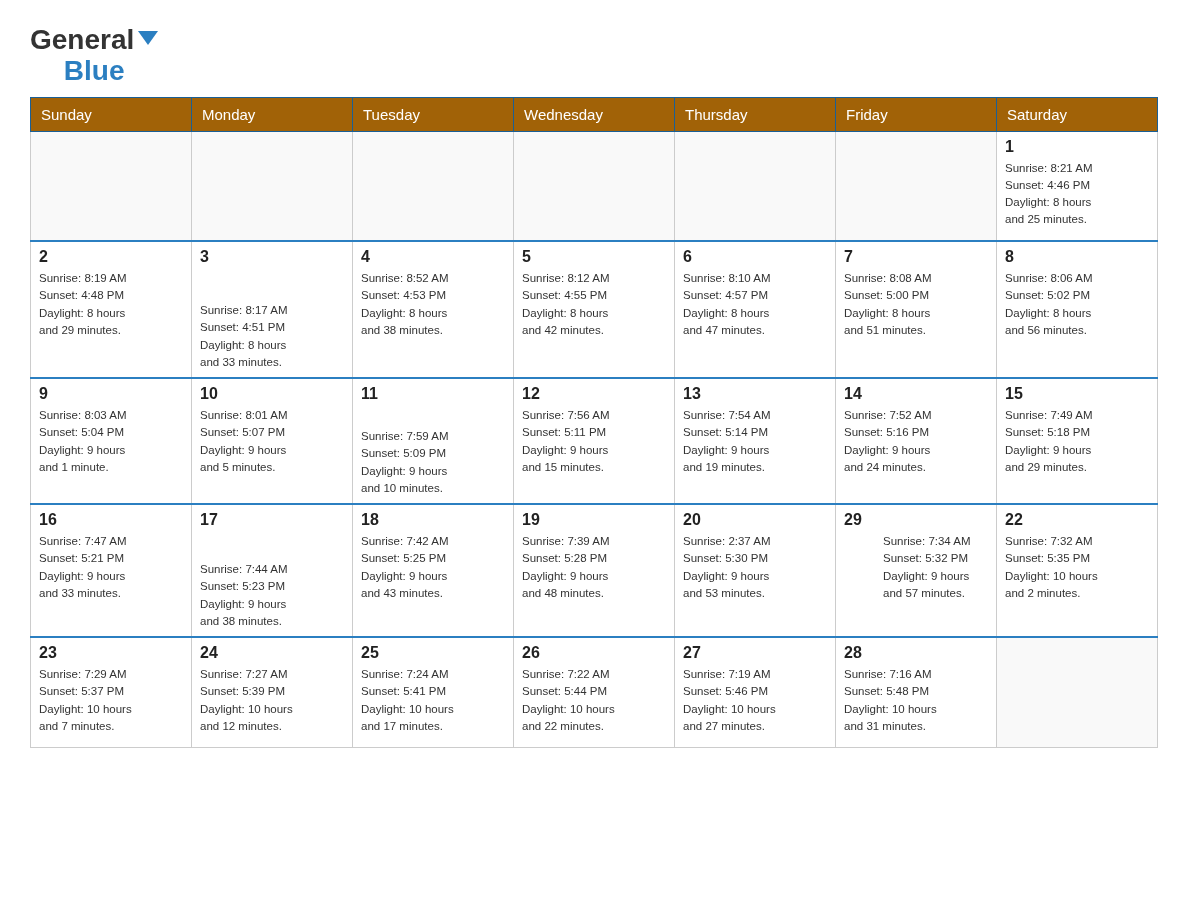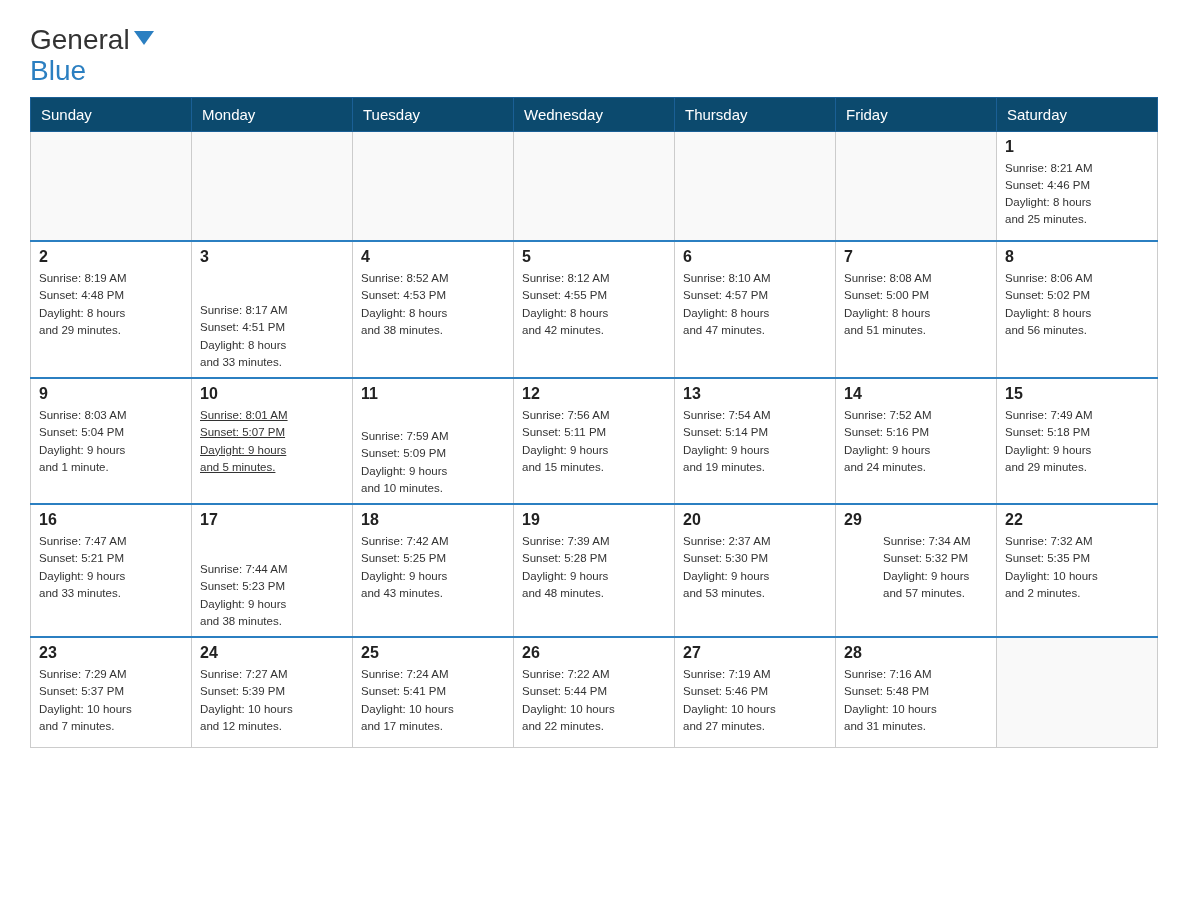--- a/index.html
+++ b/index.html
@@ -18,23 +18,24 @@
       margin-bottom: 10px;
     }
     .logo {
       display: flex;
       flex-direction: column;
       align-items: flex-start;
       padding-top: 5px;
     }
     .logo-text {
       font-size: 28px;
-      font-weight: normal;
+      font-weight: bold;
       color: #333;
       line-height: 1.1;
+      text-align: center;
     }
     .logo-text span {
       color: #2b7fc1;
     }
     .logo-triangle {
       display: inline-block;
       width: 0;
       height: 0;
       border-left: 10px solid transparent;
       border-right: 10px solid transparent;
@@ -57,21 +58,21 @@
       font-size: 20px;
       color: #444;
       margin-top: 2px;
     }
     .calendar {
       width: 100%;
       border-collapse: collapse;
       table-layout: fixed;
     }
     .calendar th {
-      background-color: #0c4a6e;
+      background-color: #a16207;
       color: #fff;
       font-size: 15px;
       font-weight: normal;
       padding: 8px 10px;
       text-align: left;
       border: 1px solid #1a5f95;
     }
     .calendar td {
       vertical-align: top;
       padding: 6px 8px;
@@ -196,21 +197,21 @@
       <tr class="row-separator">
         <td>
           <div class="day-number">9</div>
           <div class="day-info" style="white-space: pre-line;">Sunrise: 8:03 AM
 Sunset: 5:04 PM
 Daylight: 9 hours
 and 1 minute.</div>
         </td>
         <td>
           <div class="day-number">10</div>
-          <div class="day-info" style="white-space: pre-line; text-decoration: underline;">Sunrise: 8:01 AM
+          <div class="day-info" style="white-space: pre-line;">Sunrise: 8:01 AM
 Sunset: 5:07 PM
 Daylight: 9 hours
 and 5 minutes.</div>
         </td>
         <td>
           <div class="day-number">11</div>
           <div class="day-info" style="white-space: pre-line; margin-top: 25px;">Sunrise: 7:59 AM
 Sunset: 5:09 PM
 Daylight: 9 hours
 and 10 minutes.</div>

